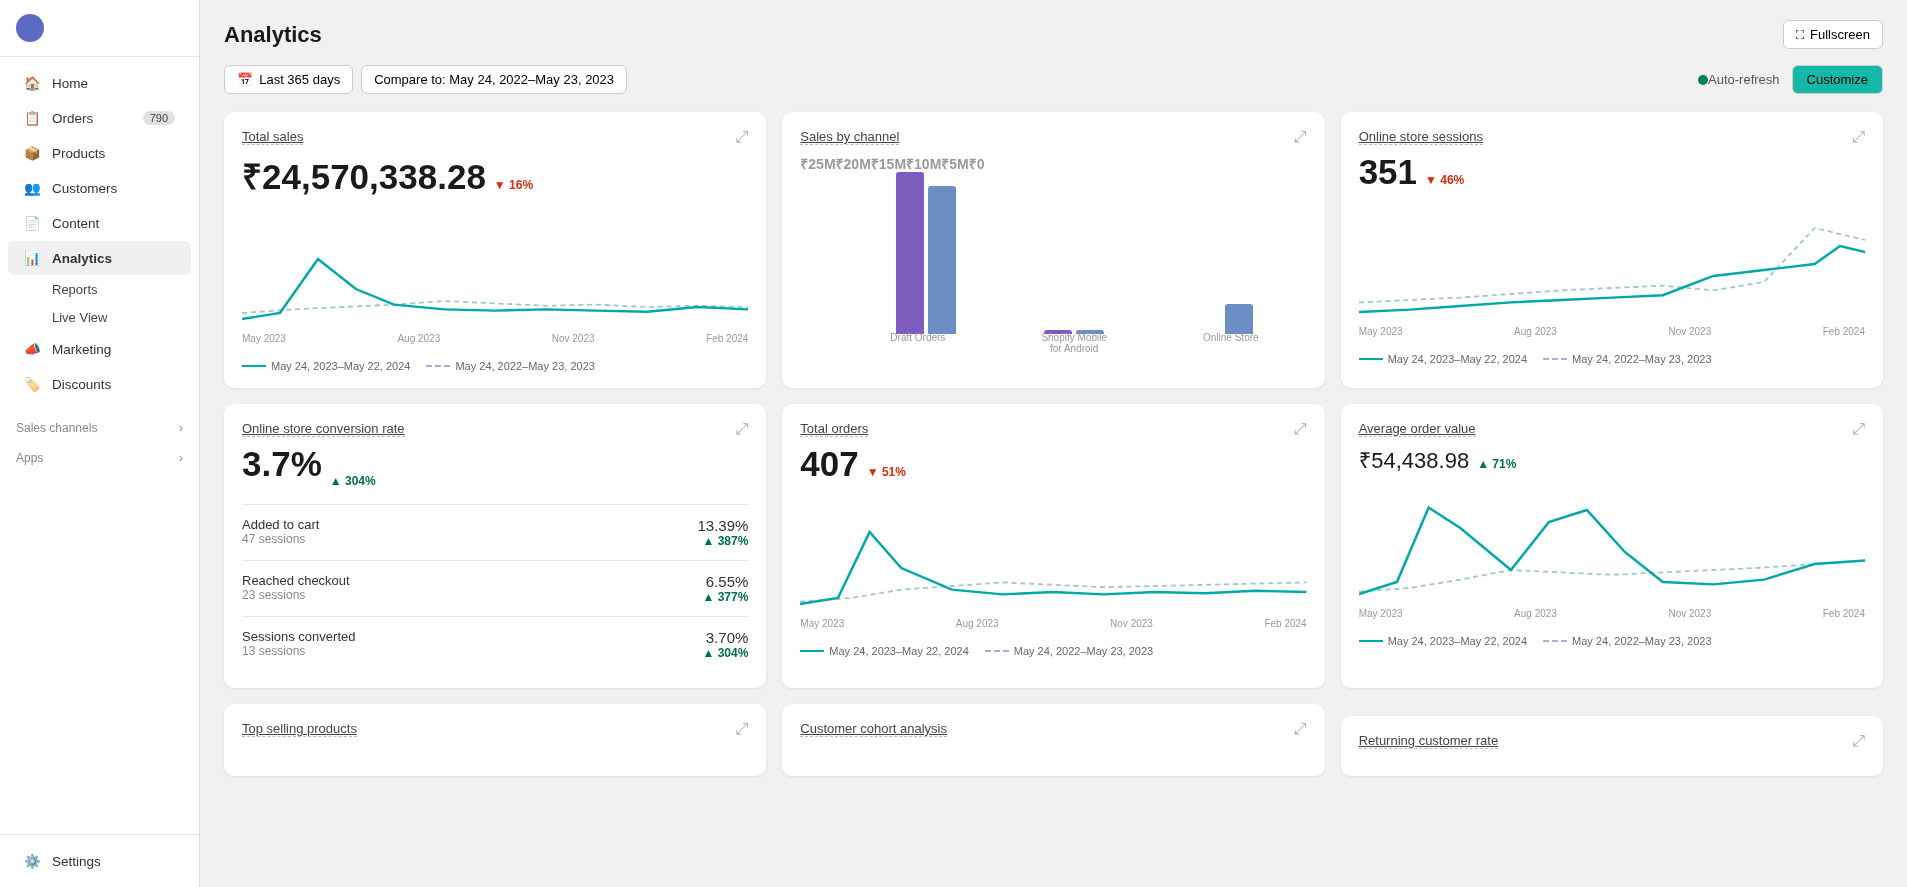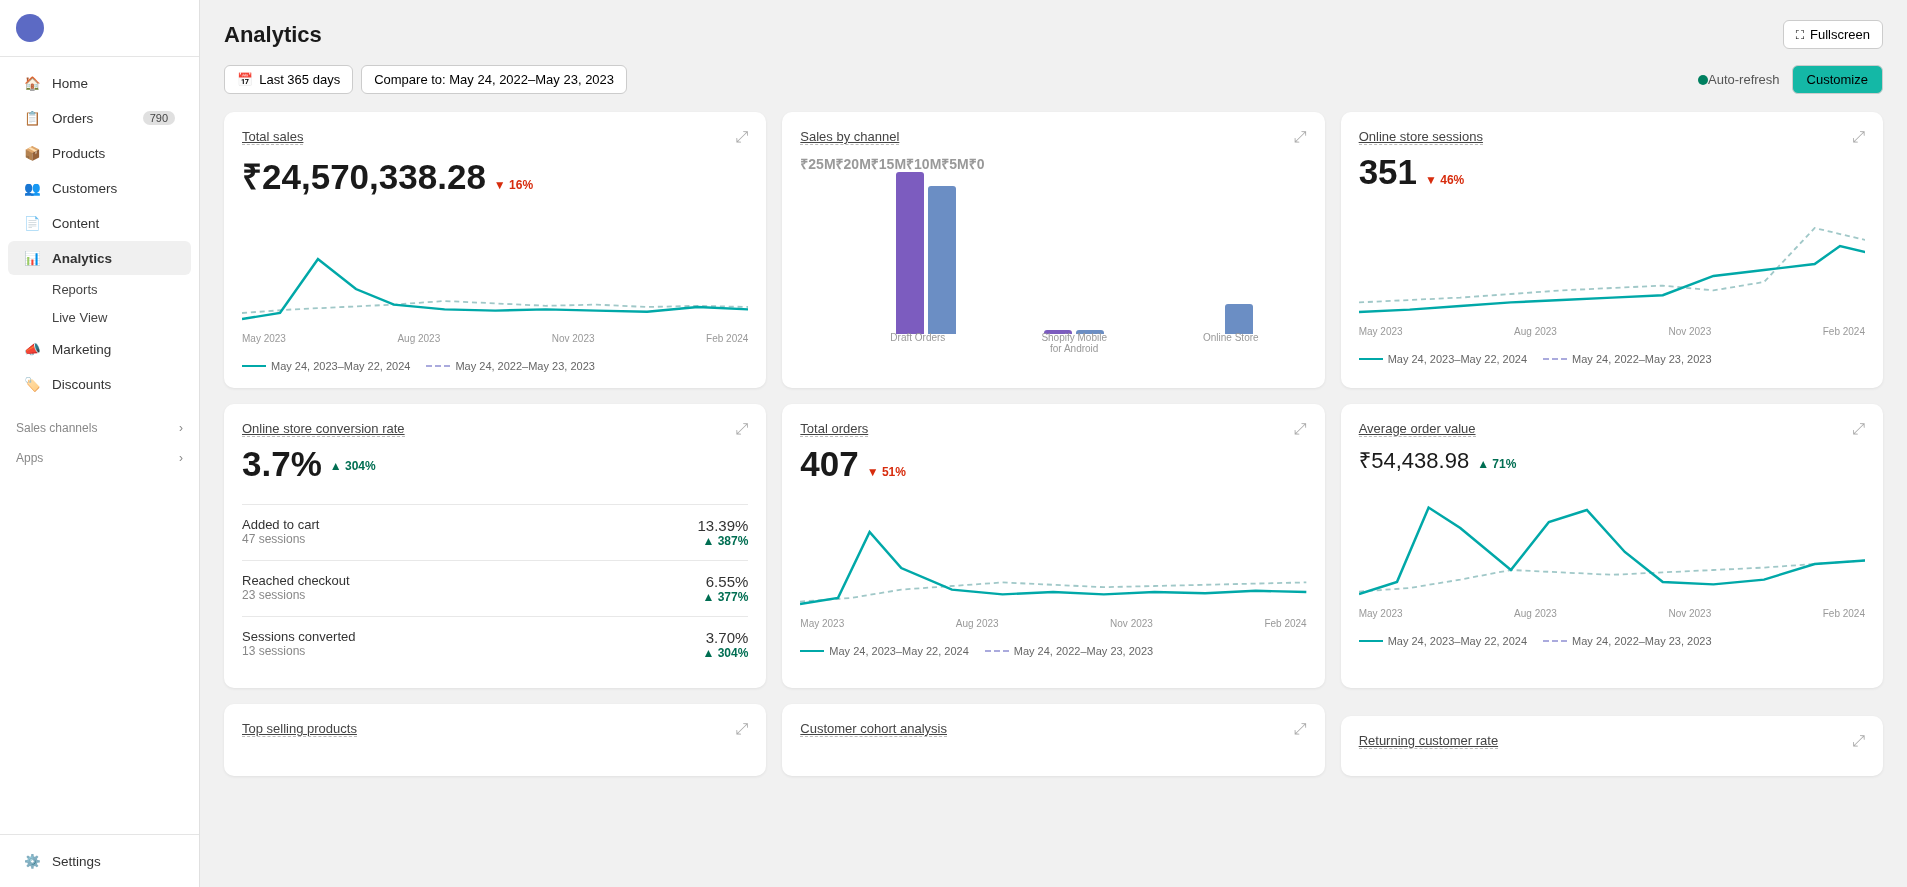--- a/index.html
+++ b/index.html
@@ -392,21 +392,21 @@
     </div>
   </div>
 
   <div class="cards-grid" style="margin-top:16px;">
 
     <div class="card">
       <div class="card-header">
         <span class="card-title">Online store conversion rate</span>
         <span class="card-icon">⤢</span>
       </div>
-      <div style="display:flex;align-items:center;gap:8px;margin-bottom:12px;">
+      <div style="display:flex;align-items:flex-end;gap:8px;margin-bottom:12px;">
         <span class="card-value">3.7%</span>
         <span class="badge-up">▲ 304%</span>
       </div>
       <div class="conversion-table">
         <div class="conversion-row">
           <div>
             <div class="conv-label">Added to cart</div>
             <div class="conv-sub">47 sessions</div>
           </div>
           <div style="text-align:right;">

